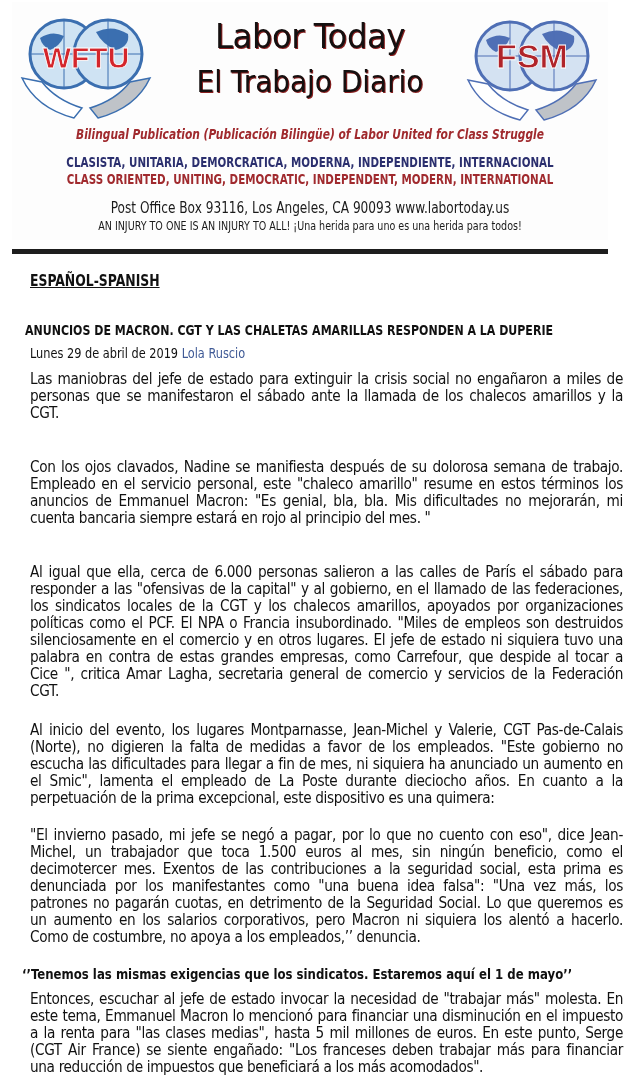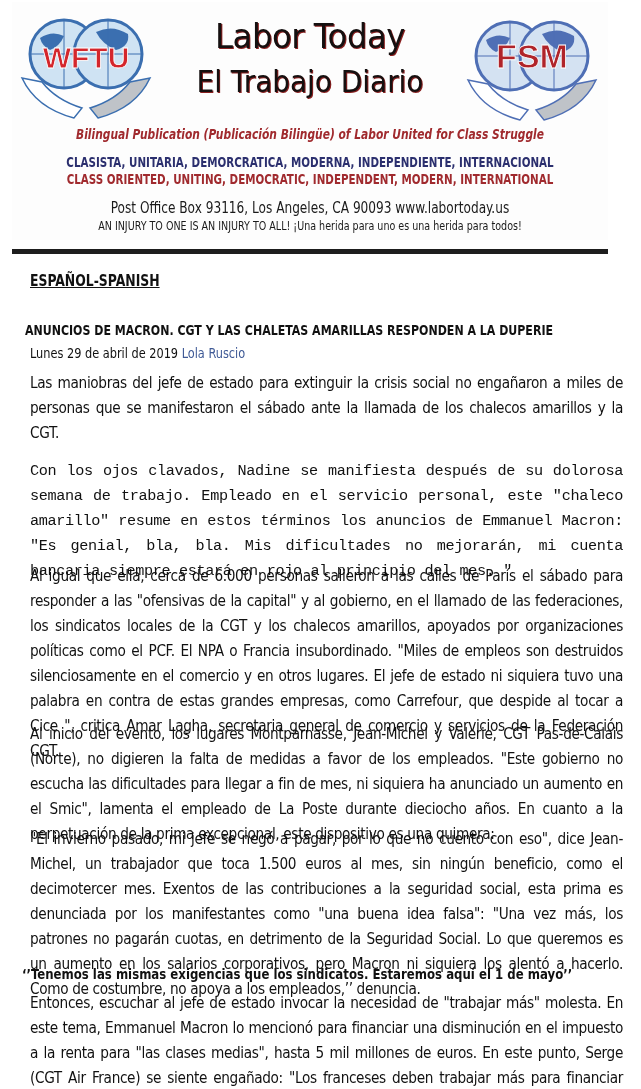--- a/index.html
+++ b/index.html
@@ -26,21 +26,21 @@
   .injury { position:absolute; left:0; width:100%; top:216px; text-align:center;
             font-size:12.5px; color:#1a1a1a; transform:scaleX(0.85); }
   .rule { position:absolute; left:12px; top:249px; width:596px; height:5px; background:#1e1e1e; }
   .section-label { position:absolute; left:30px; top:272px; font-size:15px; font-weight:bold;
             text-decoration:underline; color:#111; transform-origin:left; transform:scaleX(0.92); }
   .headline { position:absolute; left:25px; top:322px; font-size:14px; font-weight:bold; color:#111;
             white-space:nowrap; transform-origin:left; transform:scaleX(0.875); }
   .byline { position:absolute; left:30px; top:345px; font-size:14px; color:#111;
             transform-origin:left; transform:scaleX(0.9); white-space:nowrap; }
   .byline .author { color:#3f5a96; }
-  .para { position:absolute; left:30px; width:593px; font-size:15.2px; line-height:25px;
+  .para { position:absolute; left:30px; width:593px; font-size:15.2px; line-height:17px;
           text-align:justify; color:#111; letter-spacing:-0.35px; }
   .subhead { position:absolute; left:22px; top:966px; font-size:14.5px; font-weight:bold; color:#111;
              white-space:nowrap; transform-origin:left; transform:scaleX(0.9); }
 </style>
 </head>
 <body>
 
 <div class="masthead">
   <svg class="logo logo-left" viewBox="0 0 140 112">
     <g>
@@ -84,19 +84,19 @@
 
 <div class="section-label">ESPAÑOL-SPANISH</div>
 
 <div class="headline">ANUNCIOS DE MACRON. CGT Y LAS CHALETAS AMARILLAS RESPONDEN A LA  DUPERIE</div>
 <div class="byline">
   <span>Lunes 29 de abril de 2019</span>
   <span class="author">Lola Ruscio</span>
 </div>
 
 <p class="para" style="top:356px;">Las maniobras del jefe de estado para extinguir la crisis social no engañaron a miles de personas que se manifestaron el sábado ante la llamada de los chalecos amarillos y la CGT.</p>
-<p class="para" style="top:444px;font-family:Liberation Mono, monospace;">Con los ojos clavados, Nadine se manifiesta después de su dolorosa semana de trabajo. Empleado en el servicio personal, este "chaleco amarillo" resume en estos términos los anuncios de Emmanuel Macron: "Es genial, bla, bla. Mis dificultades no mejorarán, mi cuenta bancaria siempre estará en rojo al principio del mes. "</p>
+<p class="para" style="top:444px;">Con los ojos clavados, Nadine se manifiesta después de su dolorosa semana de trabajo. Empleado en el servicio personal, este "chaleco amarillo" resume en estos términos los anuncios de Emmanuel Macron: "Es genial, bla, bla. Mis dificultades no mejorarán, mi cuenta bancaria siempre estará en rojo al principio del mes. "</p>
 <p class="para" style="top:549px;">Al igual que ella, cerca de 6.000 personas salieron a las calles de París el sábado para responder a las "ofensivas de la capital" y al gobierno, en el llamado de las federaciones, los sindicatos locales de la CGT y los chalecos amarillos, apoyados por organizaciones políticas como el PCF. El NPA o Francia insubordinado. "Miles de empleos son destruidos silenciosamente en el comercio y en otros lugares. El jefe de estado ni siquiera tuvo una palabra en contra de estas grandes empresas, como Carrefour, que despide al tocar a Cice ", critica Amar Lagha, secretaria general de comercio y servicios de la Federación CGT.</p>
 <p class="para" style="top:707px;">Al inicio del evento, los lugares Montparnasse, Jean-Michel y Valerie, CGT Pas-de-Calais (Norte), no digieren la falta de medidas a favor de los empleados. "Este gobierno no escucha las dificultades para llegar a fin de mes, ni siquiera ha anunciado un aumento en el Smic", lamenta el empleado de La Poste durante dieciocho años. En cuanto a la perpetuación de la prima excepcional, este dispositivo es una quimera:</p>
 <p class="para" style="top:812px;">"El invierno pasado, mi jefe se negó a pagar, por lo que no cuento con eso", dice Jean-Michel, un trabajador que toca 1.500 euros al mes, sin ningún beneficio, como el decimotercer mes. Exentos de las contribuciones a la seguridad social, esta prima es denunciada por los manifestantes como "una buena idea falsa": "Una vez más, los patrones no pagarán cuotas, en detrimento de la Seguridad Social. Lo que queremos es un aumento en los salarios corporativos, pero Macron ni siquiera los alentó a hacerlo. Como de costumbre, no apoya a los empleados,’’ denuncia.</p>
 
 <div class="subhead">‘’Tenemos las mismas exigencias que los sindicatos. Estaremos aquí el 1 de mayo’’</div>
 <p class="para" style="top:976px;">Entonces, escuchar al jefe de estado invocar la necesidad de "trabajar más" molesta. En este tema, Emmanuel Macron lo mencionó para financiar una disminución en el impuesto a la renta para "las clases medias", hasta 5 mil millones de euros. En este punto, Serge (CGT Air France) se siente engañado: "Los franceses deben trabajar más para financiar una reducción de impuestos que beneficiará a los más acomodados".</p>
 
 </body></html>

